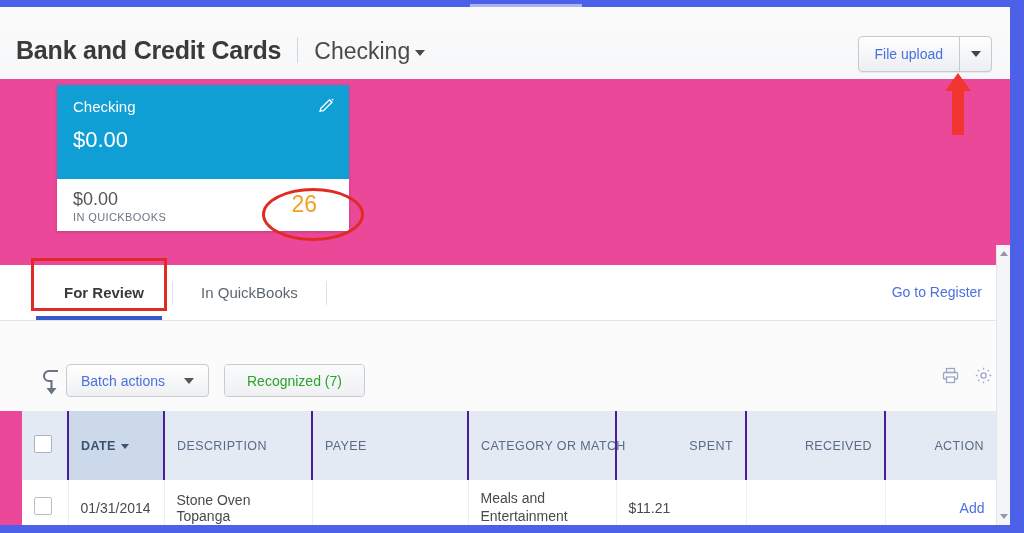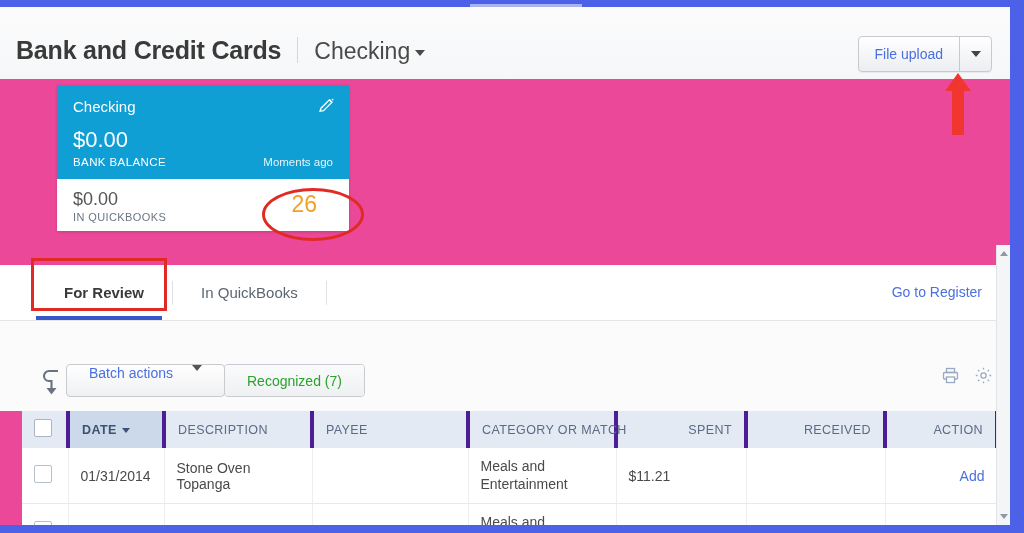--- a/index.html
+++ b/index.html
@@ -303,23 +303,23 @@
     left: 42px;
     top: 362px;
     cursor: pointer;
   }
   #batch-actions-button {
     position: absolute;
     left: 66px;
     top: 357px;
     height: 33px;
     display: flex;
-    align-items: flex-start;
+    align-items: center;
     gap: 19px;
-    padding: 0 22px;
+    padding: 0 14px;
     border: 1px solid #c8cbd0;
     border-radius: 4px;
     background: linear-gradient(180deg,#ffffff 0%,#eef0f2 100%);
     font-size: 14px;
     color: #4a6fe0;
     cursor: pointer;
     white-space: nowrap;
   }
   #batch-actions-button .caret-down { border-top-color: #555; margin: 0; }
   #filter-pills {
@@ -361,23 +361,23 @@
     background: #fff;
     table-layout: fixed;
   }
   #txn-table thead th {
     background: #e3eaf4;
     color: #5a6b85;
     font-size: 12.5px;
     font-weight: normal;
     letter-spacing: .4px;
     text-align: left;
-    padding: 8px 12px;
+    padding: 24px 12px;
     height: 30px;
-    border-right: 4px solid #4c1d95;
+    border-right: 2px solid #4c1d95;
     white-space: nowrap;
   }
   #txn-table thead th.sorted {
     background: #ccd9ea;
     color: #3c5272;
     font-weight: bold;
   }
   #txn-table thead th.num { text-align: right; }
   .col-check  { width: 46px; }
   .col-date   { width: 96px; }
@@ -479,24 +479,20 @@
 
     <div id="account-card">
       <div id="card-top">
         <div id="card-account-name">Checking</div>
         <svg id="edit-pencil-icon" width="17" height="17" viewBox="0 0 17 17">
           <path d="M2 14.2 L3 11.2 L11.4 2.8 L13.9 5.3 L5.5 13.7 Z" fill="none" stroke="#ffffff" stroke-width="1.3"></path>
           <path d="M11.4 2.8 L13.9 5.3" stroke="#ffffff" stroke-width="1.3"></path>
           <circle cx="14.6" cy="2.6" r="0.9" fill="#ffffff"></circle>
         </svg>
         <div id="card-bank-balance">$0.00</div>
-        <div id="card-bottom-row">
-          <span id="card-bank-balance-label">BANK BALANCE</span>
-          <span id="card-sync-time">Moments ago</span>
-        </div>
       </div>
       <div id="card-bottom">
         <div id="card-qb-balance">$0.00</div>
         <div id="card-qb-label">IN QUICKBOOKS</div>
         <div id="card-count-badge">26</div>
       </div>
     </div>
     <div id="annotation-ellipse"></div>
 
     <div id="tab-bar">

